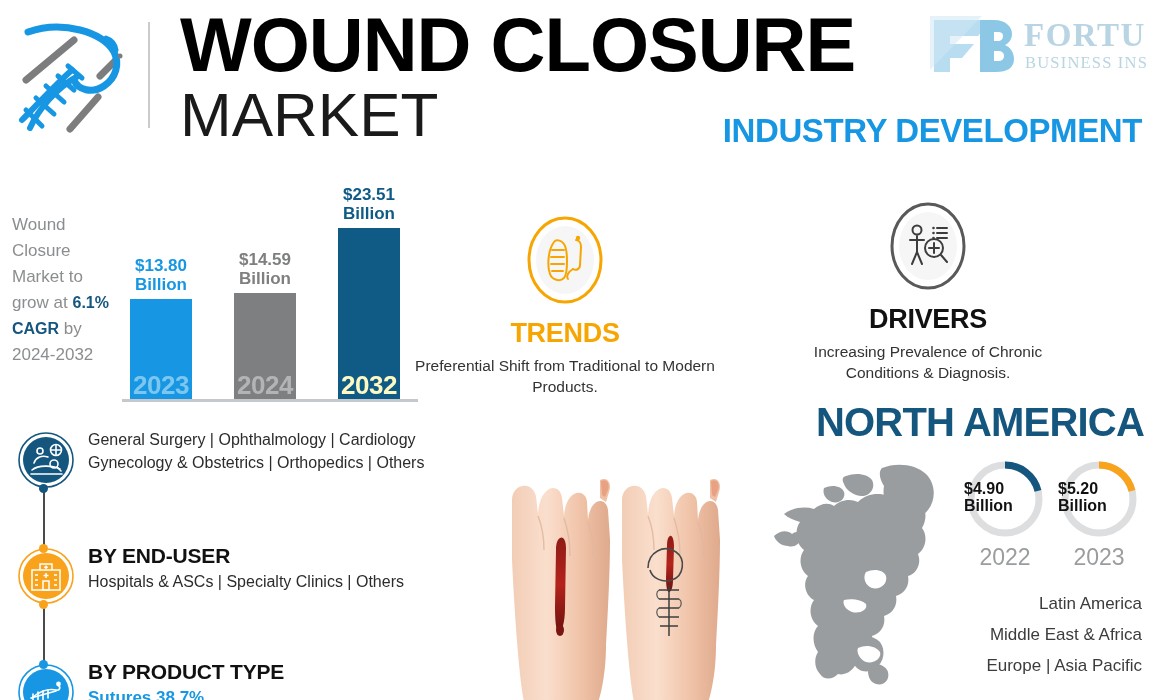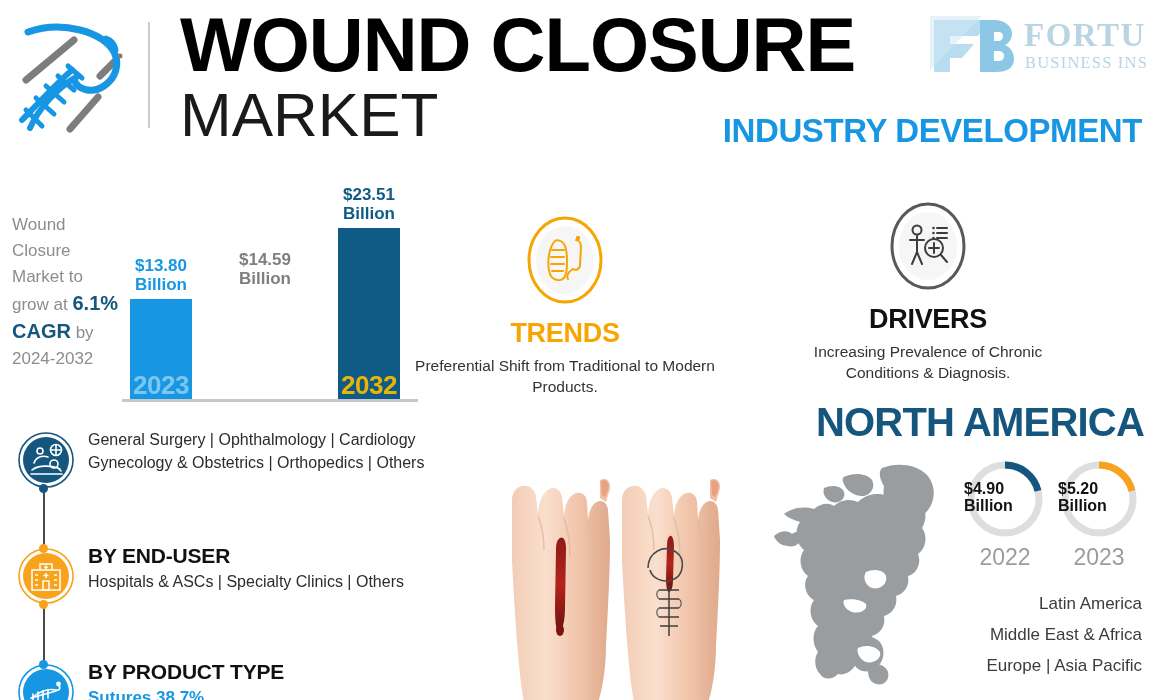--- a/index.html
+++ b/index.html
@@ -25,21 +25,21 @@
     font-size:62px;font-weight:300;line-height:66px;color:#1a1a1a;margin:0;
     letter-spacing:0px;
   }
   .fb-logo{position:absolute;right:14px;top:8px;width:218px;height:74px;}
 
   
   .cagr-text{
     position:absolute;left:12px;top:212px;width:108px;
     font-size:17px;line-height:26px;color:#8b8e90;
   }
-  .cagr-text .big{color:#15567f;font-weight:bold;font-size:20px;}
+  .cagr-text .big{color:#15567f;font-weight:bold;font-size:16px;}
   .chart{position:absolute;left:122px;top:210px;width:300px;height:192px;}
   .axis{position:absolute;left:0;bottom:0;width:296px;height:3px;background:#c6c9cb;}
   .bar{position:absolute;bottom:3px;width:62px;text-align:center;}
   .bar .yr{
     position:absolute;bottom:-2px;left:0;right:0;
     font-size:26px;font-weight:bold;letter-spacing:-0.5px;
   }
   .bar-lbl{
     position:absolute;left:-16px;width:94px;text-align:center;
     font-size:17px;font-weight:bold;line-height:19px;
@@ -165,27 +165,30 @@
       <span>Billion</span>
     </div>
     <div class="bar" id="bar0" style="height: 100px; left: 8px; background: rgb(23, 151, 227);">
       <span class="yr" style="color: rgb(124, 198, 239);">2023</span>
     </div>
 
     <div class="bar-lbl" id="lbl1" style="left: 96px; bottom: 114px; color: rgb(125, 127, 129);">
       <span>$14.59</span><br>
       <span>Billion</span>
     </div>
+    <div class="bar" id="bar1" style="height: 106px; left: 112px; background: rgb(125, 127, 129);">
+      <span class="yr" style="color: rgb(178, 180, 182);">2024</span>
+    </div>
 
     <div class="bar-lbl" id="lbl2" style="left: 200px; bottom: 179px; color: rgb(15, 91, 134);">
       <span>$23.51</span><br>
       <span>Billion</span>
     </div>
     <div class="bar" id="bar2" style="height: 171px; left: 216px; background: rgb(15, 91, 134);">
-      <span class="yr" style="color: #eab308;">2032</span>
+      <span class="yr" style="color: #fef9c3;">2032</span>
     </div>
   </div>
 
   <div class="ind-title">INDUSTRY DEVELOPMENT</div>
 
   <div class="pill" id="trends">
     <div class="ico-wrap">
       <svg viewBox="0 0 78 92" width="78" height="92">
         <ellipse cx="39" cy="44" rx="36" ry="42" fill="none" stroke="#f7a500" stroke-width="3"></ellipse>
         <ellipse cx="39" cy="44" rx="29" ry="34" fill="#f6f6f6"></ellipse>

